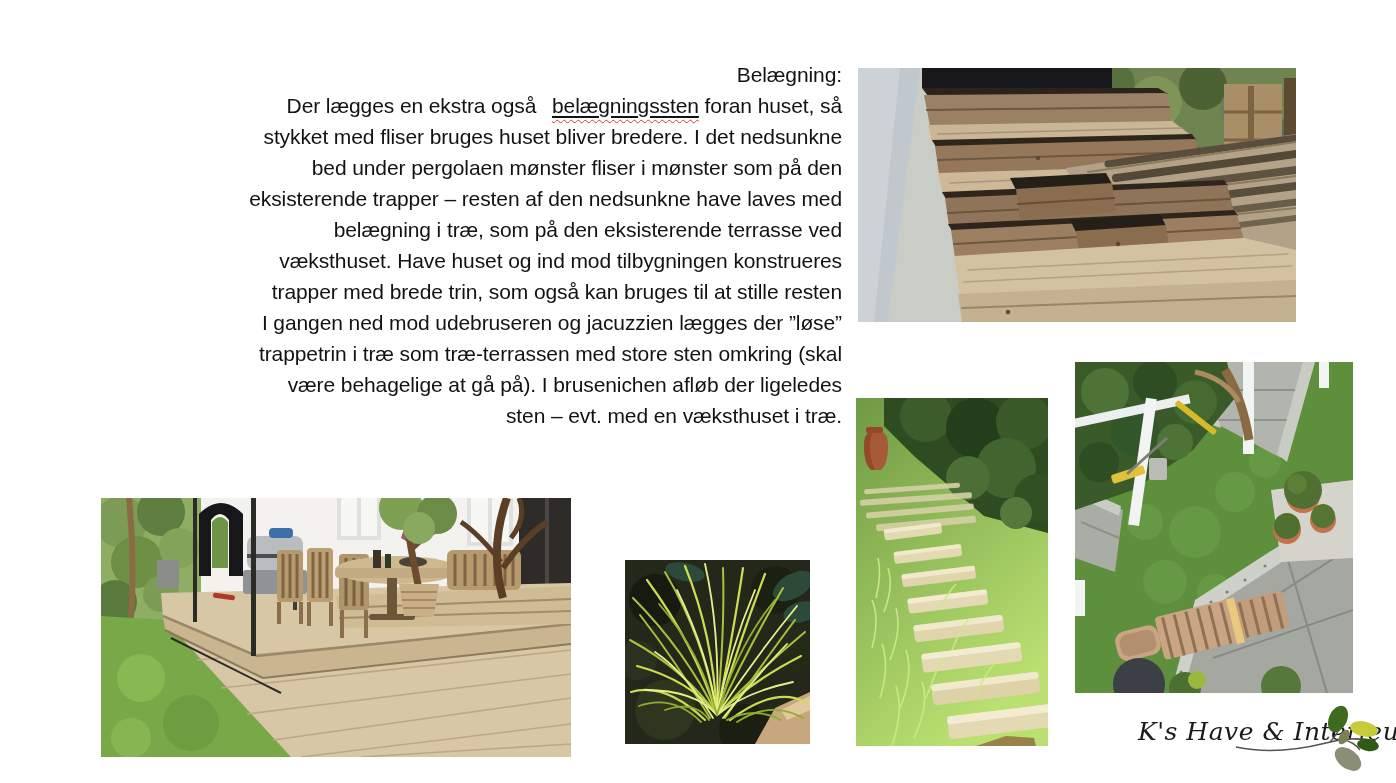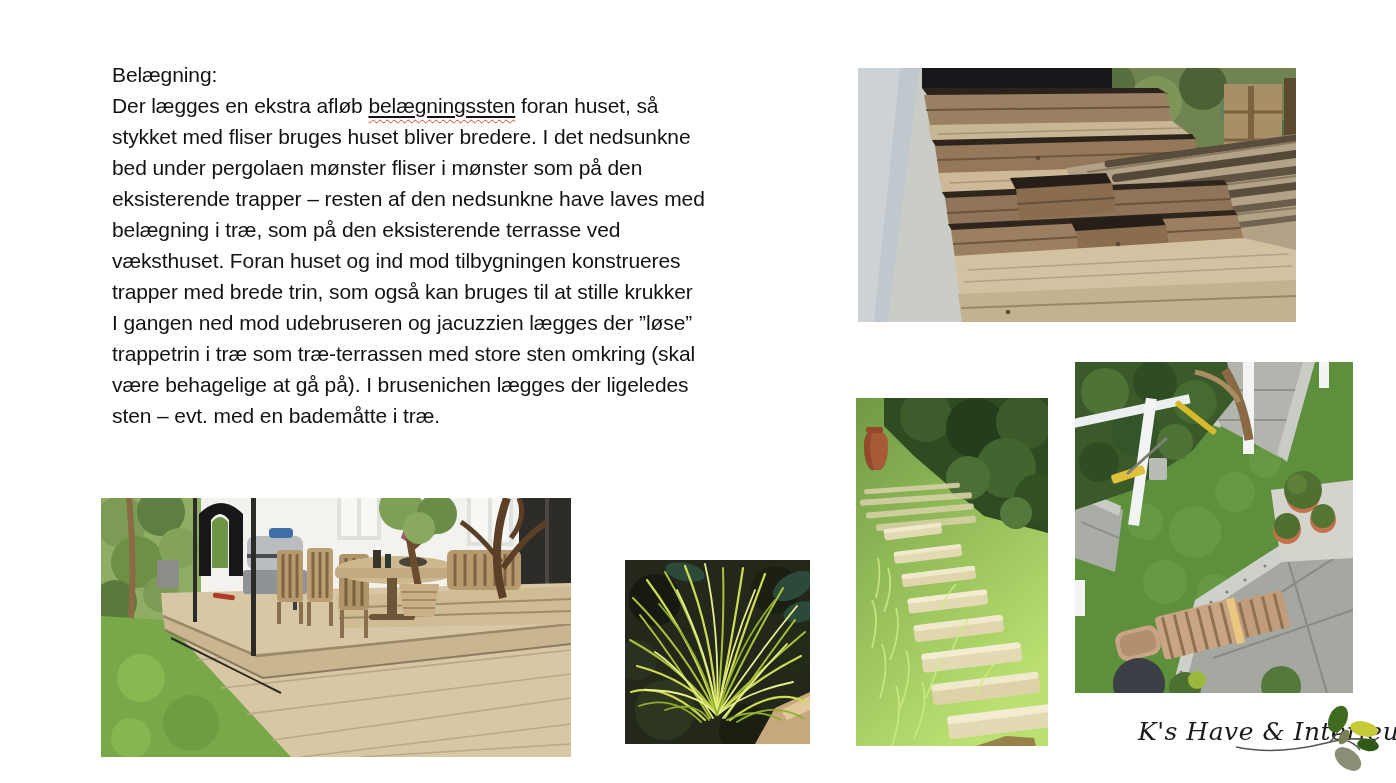--- a/index.html
+++ b/index.html
@@ -1,27 +1,27 @@
 <!DOCTYPE html>
 <html><head>
 <meta charset="utf-8">
 <style>
   html,body{margin:0;padding:0;background:#ffffff;}
   #slide{position:relative;width:1396px;height:783px;background:#ffffff;overflow:hidden;
-         font-family:"Liberation Sans",sans-serif;}
+         font-family:"Liberation Sans",sans-serif;text-align:right;}
   
   .text-block{position:absolute;left:112px;top:59px;width:730px;color:#121212;
               font-size:21px;line-height:31px;letter-spacing:-0.1px;}
   .text-line{white-space:nowrap;}
   .spell-outer{text-decoration-line:underline;text-decoration-style:wavy;
                text-decoration-color:#e0392e;text-decoration-thickness:1px;
                text-underline-offset:6px;}
   .spell-inner{text-decoration-line:underline;text-decoration-style:solid;
                text-decoration-color:#121212;text-decoration-thickness:1.5px;
-               text-underline-offset:3px;}
+               text-underline-offset:3px;margin-left:10px;}
   
   .photo{position:absolute;overflow:hidden;}
   .photo svg{display:block;width:100%;height:100%;}
   #photo-deck-stairs{left:858px;top:68px;width:438px;height:254px;}
   #photo-grass-steps{left:856px;top:398px;width:192px;height:348px;}
   #photo-garden-aerial{left:1075px;top:362px;width:278px;height:331px;}
   #photo-deck-terrace{left:101px;top:498px;width:470px;height:259px;}
   #photo-ornamental-grass{left:625px;top:560px;width:185px;height:184px;}
   
   #logo{position:absolute;left:1136px;top:703px;width:250px;height:72px;}
@@ -30,31 +30,31 @@
         color:#1a1a1a;white-space:nowrap;letter-spacing:0.5px;}
   #logo svg{position:absolute;left:98px;top:0;width:152px;height:72px;}
 </style>
 </head>
 <body>
 
 <div id="slide">
 
   <div class="text-block">
     <div class="text-line">Belægning:</div>
-    <div class="text-line"><span>Der lægges en ekstra afløb </span><span class="spell-outer"><span class="spell-inner">belægningssten</span></span><span> foran huset, så</span></div>
+    <div class="text-line"><span>Der lægges en ekstra også </span><span class="spell-outer"><span class="spell-inner">belægningssten</span></span><span> foran huset, så</span></div>
     <div class="text-line">stykket med fliser bruges huset bliver bredere. I det nedsunkne</div>
     <div class="text-line">bed under pergolaen mønster fliser i mønster som på den</div>
     <div class="text-line">eksisterende trapper – resten af den nedsunkne have laves med</div>
     <div class="text-line">belægning i træ, som på den eksisterende terrasse ved</div>
-    <div class="text-line">væksthuset. Foran huset og ind mod tilbygningen konstrueres</div>
-    <div class="text-line">trapper med brede trin, som også kan bruges til at stille krukker</div>
+    <div class="text-line">væksthuset. Have huset og ind mod tilbygningen konstrueres</div>
+    <div class="text-line">trapper med brede trin, som også kan bruges til at stille resten</div>
     <div class="text-line">I gangen ned mod udebruseren og jacuzzien lægges der ”løse”</div>
     <div class="text-line">trappetrin i træ som træ-terrassen med store sten omkring (skal</div>
-    <div class="text-line">være behagelige at gå på). I brusenichen lægges der ligeledes</div>
-    <div class="text-line">sten – evt. med en bademåtte i træ.</div>
+    <div class="text-line">være behagelige at gå på). I brusenichen afløb der ligeledes</div>
+    <div class="text-line">sten – evt. med en væksthuset i træ.</div>
   </div>
 
   <div class="photo" id="photo-deck-stairs">
     <svg viewBox="0 0 438 254" preserveAspectRatio="none">
       <rect width="438" height="254" fill="#c9cdc6"></rect>
       <g>
         <polygon points="210,0 438,0 438,210 396,200 330,95 250,40 210,18" fill="#6f8451"></polygon>
         <circle cx="255" cy="16" r="22" fill="#58703e"></circle>
         <circle cx="298" cy="34" r="26" fill="#7e9459"></circle>
         <circle cx="345" cy="18" r="24" fill="#4c6234"></circle>

